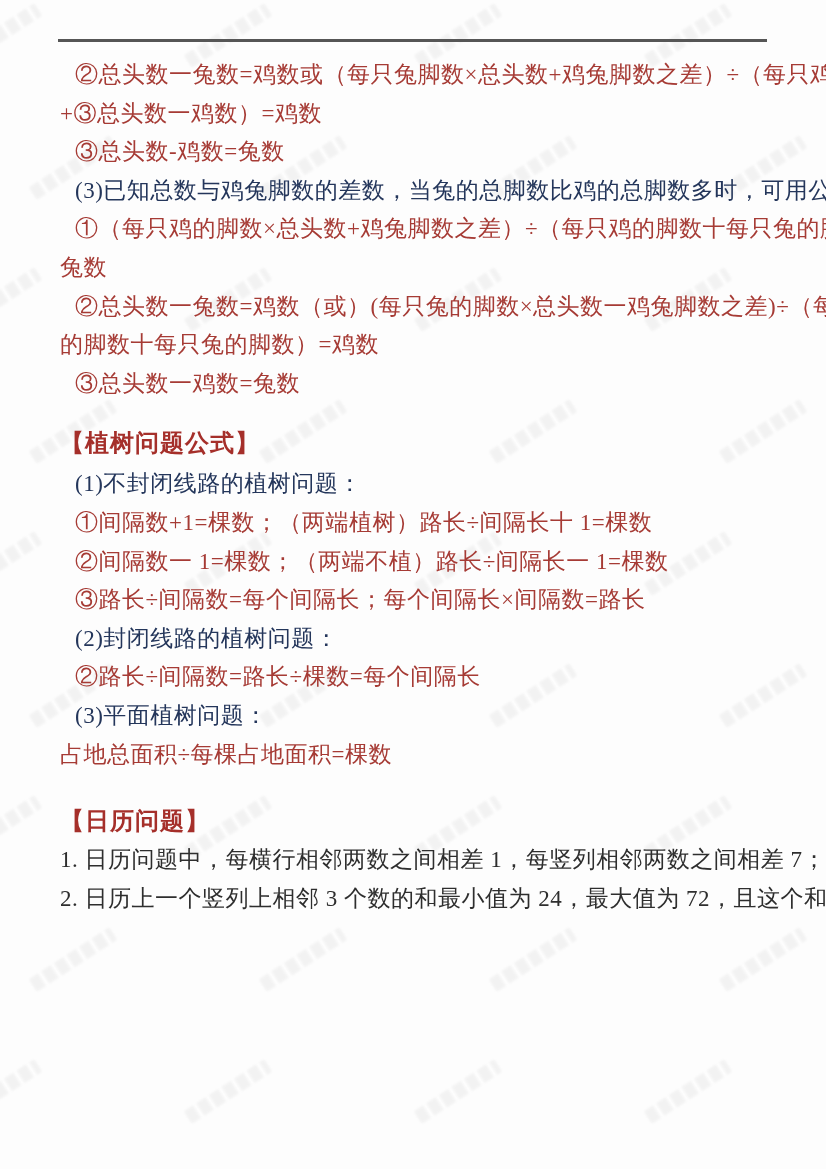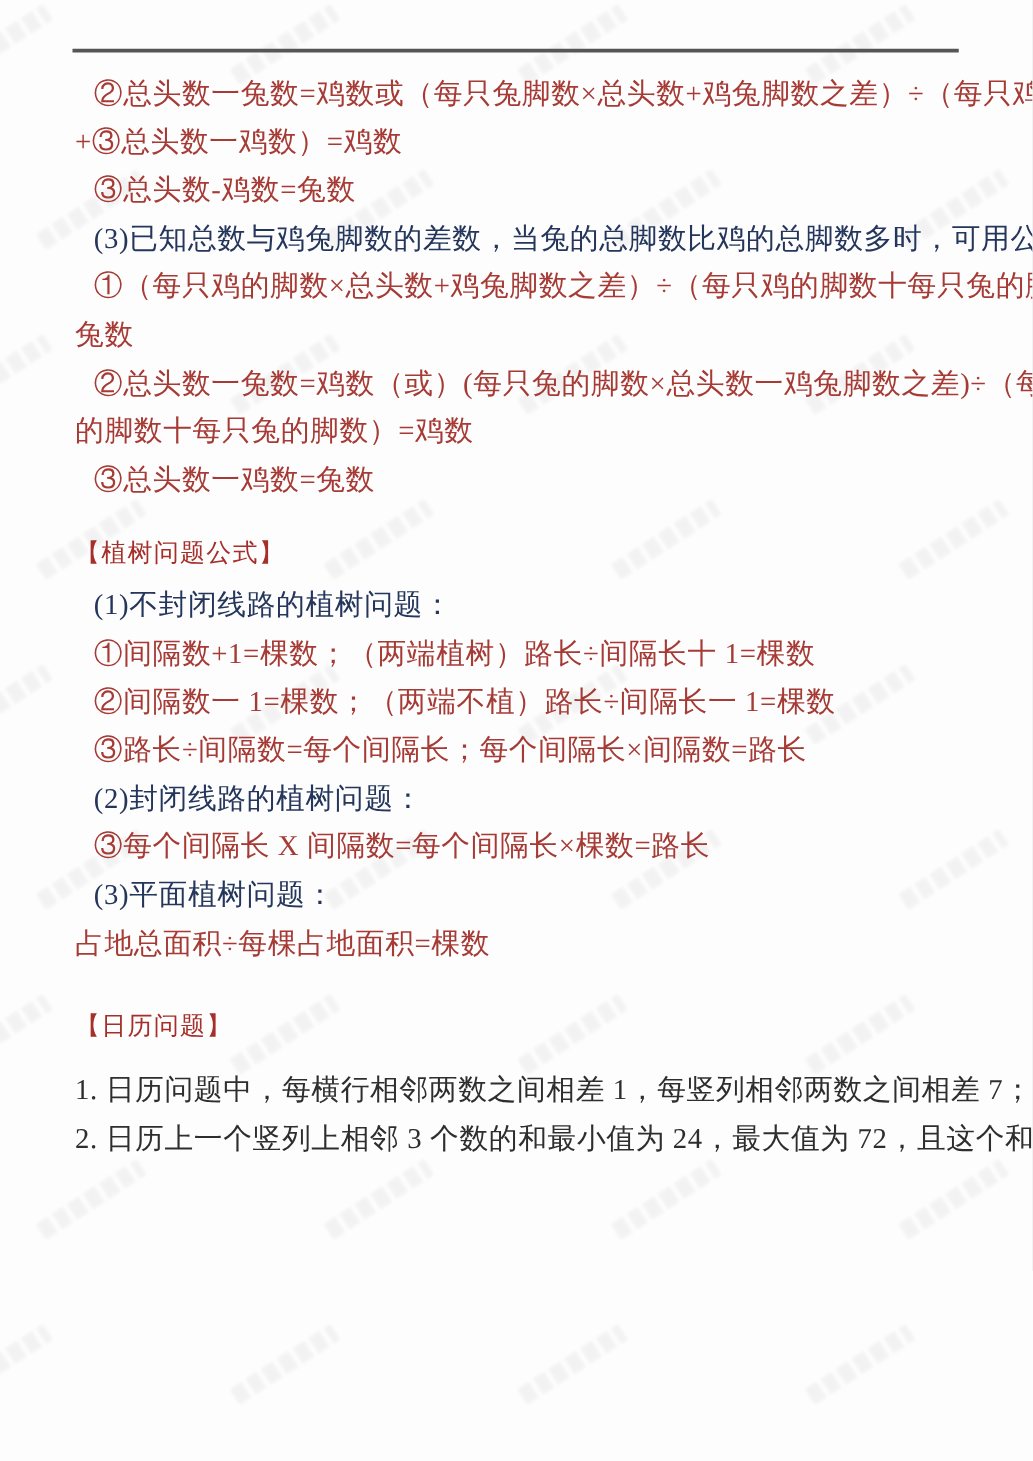--- a/index.html
+++ b/index.html
@@ -36,28 +36,28 @@
     font-size: 23px;
     line-height: 38.6px;
     letter-spacing: 0.5px;
     white-space: nowrap;
   }
   .ind  { text-indent: 15px; }
   .red  { color: var(--red,  #a63b35); }
   .navy { color: var(--navy, #24365b); }
   .ink  { color: var(--ink,  #2e2e2e); }
   .heading {
-    font-size: 20px;
+    font-size: 24px;
     line-height: 40px;
-    font-weight: normal;
+    font-weight: bold;
     color: var(--heading, #a52f2a);
     letter-spacing: 1px;
   }
   .h-tree { margin-top: 20px; margin-bottom: 2px; }
-  .h-cal  { margin-top: 27px; margin-bottom: 12px; }
+  .h-cal  { margin-top: 27px; margin-bottom: 0; }
   .footer {
     position: absolute;
     left: 0; right: 0; bottom: 33px;
     text-align: center;
     font-family: "Liberation Sans", "DejaVu Sans", sans-serif;
     font-size: 15px;
     letter-spacing: 3px;
     color: var(--footer, #4f4f4f);
   }
 </style>
@@ -121,21 +121,21 @@
       <div class="ln red ind">③总头数一鸡数=兔数</div>
     </div>
 
     <div>
       <div class="heading h-tree">【植树问题公式】</div>
       <div class="ln navy ind">(1)不封闭线路的植树问题：</div>
       <div class="ln red ind">①间隔数+1=棵数；（两端植树）路长÷间隔长十 1=棵数</div>
       <div class="ln red ind">②间隔数一 1=棵数；（两端不植）路长÷间隔长一 1=棵数</div>
       <div class="ln red ind">③路长÷间隔数=每个间隔长；每个间隔长×间隔数=路长</div>
       <div class="ln navy ind">(2)封闭线路的植树问题：</div>
-      <div class="ln red ind">③每个间隔长 X 间隔数=每个间隔长×棵数=路长</div>
+      <div class="ln red ind">②路长÷间隔数=路长÷棵数=每个间隔长</div>
       <div class="ln navy ind">(3)平面植树问题：</div>
       <div class="ln red">占地总面积÷每棵占地面积=棵数</div>
     </div>
 
     <div>
       <div class="heading h-cal">【日历问题】</div>
       <div class="ln ink">1. 日历问题中，每横行相邻两数之间相差 1，每竖列相邻两数之间相差 7；</div>
       <div class="ln ink">2. 日历上一个竖列上相邻 3 个数的和最小值为 24，最大值为 72，且这个和必为 3 的</div>
     </div>
 

